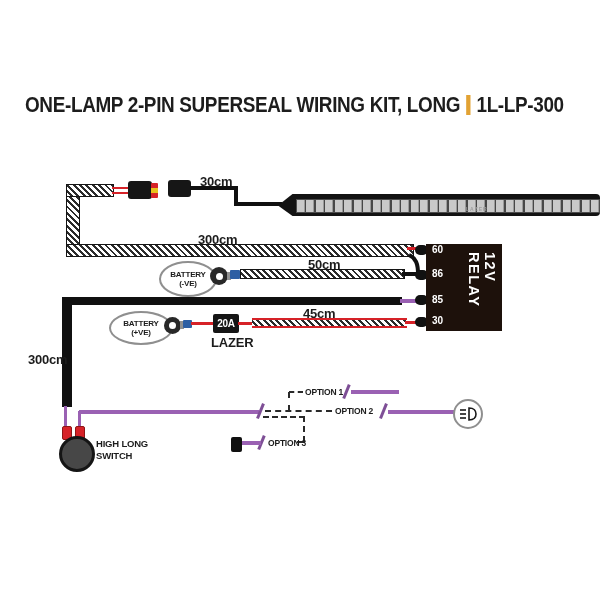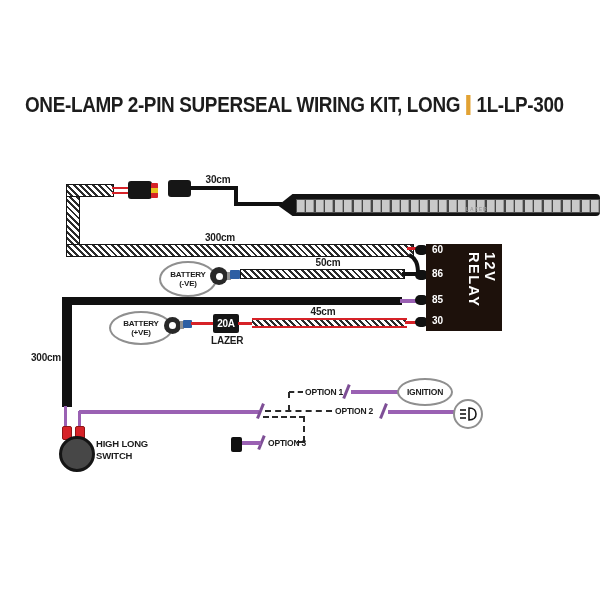--- a/index.html
+++ b/index.html
@@ -18,22 +18,22 @@
   
   .hatch { background:repeating-linear-gradient(45deg,#ffffff 0 2.5px,#2b2b2b 2.5px 4.5px);
            border:1.6px solid #141414; }
   .hatch-red { background:repeating-linear-gradient(45deg,#ffffff 0 2.5px,#2b2b2b 2.5px 4.5px);
            border-top:2px solid #D62228; border-bottom:2px solid #D62228; }
 
   .wire-black { background:#101010; }
   .wire-red { background:#D62228; }
   .wire-purple { background:#9A61B3; }
 
-  .lbl { position:absolute; font-weight:bold; font-size:10px; color:#1c1c1c; white-space:nowrap;
-         text-align:center; letter-spacing:-0.2px; }
+  .lbl { position:absolute; font-weight:bold; font-size:13px; color:#1c1c1c; white-space:nowrap;
+         letter-spacing:-0.2px; }
 
   .oval { position:absolute; background:#fff; border:2px solid #8f8f8f; border-radius:50%;
           display:flex; flex-direction:column; align-items:center; justify-content:center;
           font-weight:bold; font-size:8px; color:#1c1c1c; line-height:9px; letter-spacing:-0.2px; }
 
   .ring { position:absolute; border-radius:50%; background:#282828; }
   .ring .hole { position:absolute; left:50%; top:50%; width:7px; height:7px; margin:-3.5px 0 0 -3.5px;
                 border-radius:50%; background:#ffffff; }
   .crimp { position:absolute; background:#909090; }
   .blue-conn { position:absolute; background:#2E5FA3; border-radius:1px; }
@@ -165,23 +165,20 @@
   </div>
 
   <div class="abs wire-purple" style="left:79px; top:410px; width:180px; height:3.5px;"></div>
   <div class="slash" style="left:259px; top:403px; height:16px;"></div>
 
   <div class="dash-v" style="left:288px; top:392px; height:19px;"></div>
   <div class="dash-h" style="left:289px; top:391px; width:14px;"></div>
   <div class="lbl" style="left:305px; top:387px; text-align:left; font-size:8.5px;">OPTION 1</div>
   <div class="slash" style="left:345px; top:384px; height:15px;"></div>
   <div class="abs wire-purple" style="left:351px; top:390px; width:48px; height:3.5px;"></div>
-  <div class="oval" style="left:397px; top:378px; width:52px; height:24px; font-size:8.5px;">
-    <span>IGNITION</span>
-  </div>
 
   <div class="dash-h" style="left:265px; top:410px; width:67px;"></div>
   <div class="lbl" style="left:335px; top:406px; text-align:right; font-size:8.5px;">OPTION 2</div>
   <div class="slash" style="left:382px; top:403px; height:16px;"></div>
   <div class="abs wire-purple" style="left:388px; top:410px; width:67px; height:3.5px;"></div>
   <div class="lampcircle" style="left:453px; top:399px; width:26px; height:26px;">
     <svg width="17" height="14" viewBox="0 0 17 14">
       <line x1="0" y1="3" x2="6" y2="3" stroke="#1a1a1a" stroke-width="1.6"></line>
       <line x1="0" y1="7" x2="6" y2="7" stroke="#1a1a1a" stroke-width="1.6"></line>
       <line x1="0" y1="11" x2="6" y2="11" stroke="#1a1a1a" stroke-width="1.6"></line>

